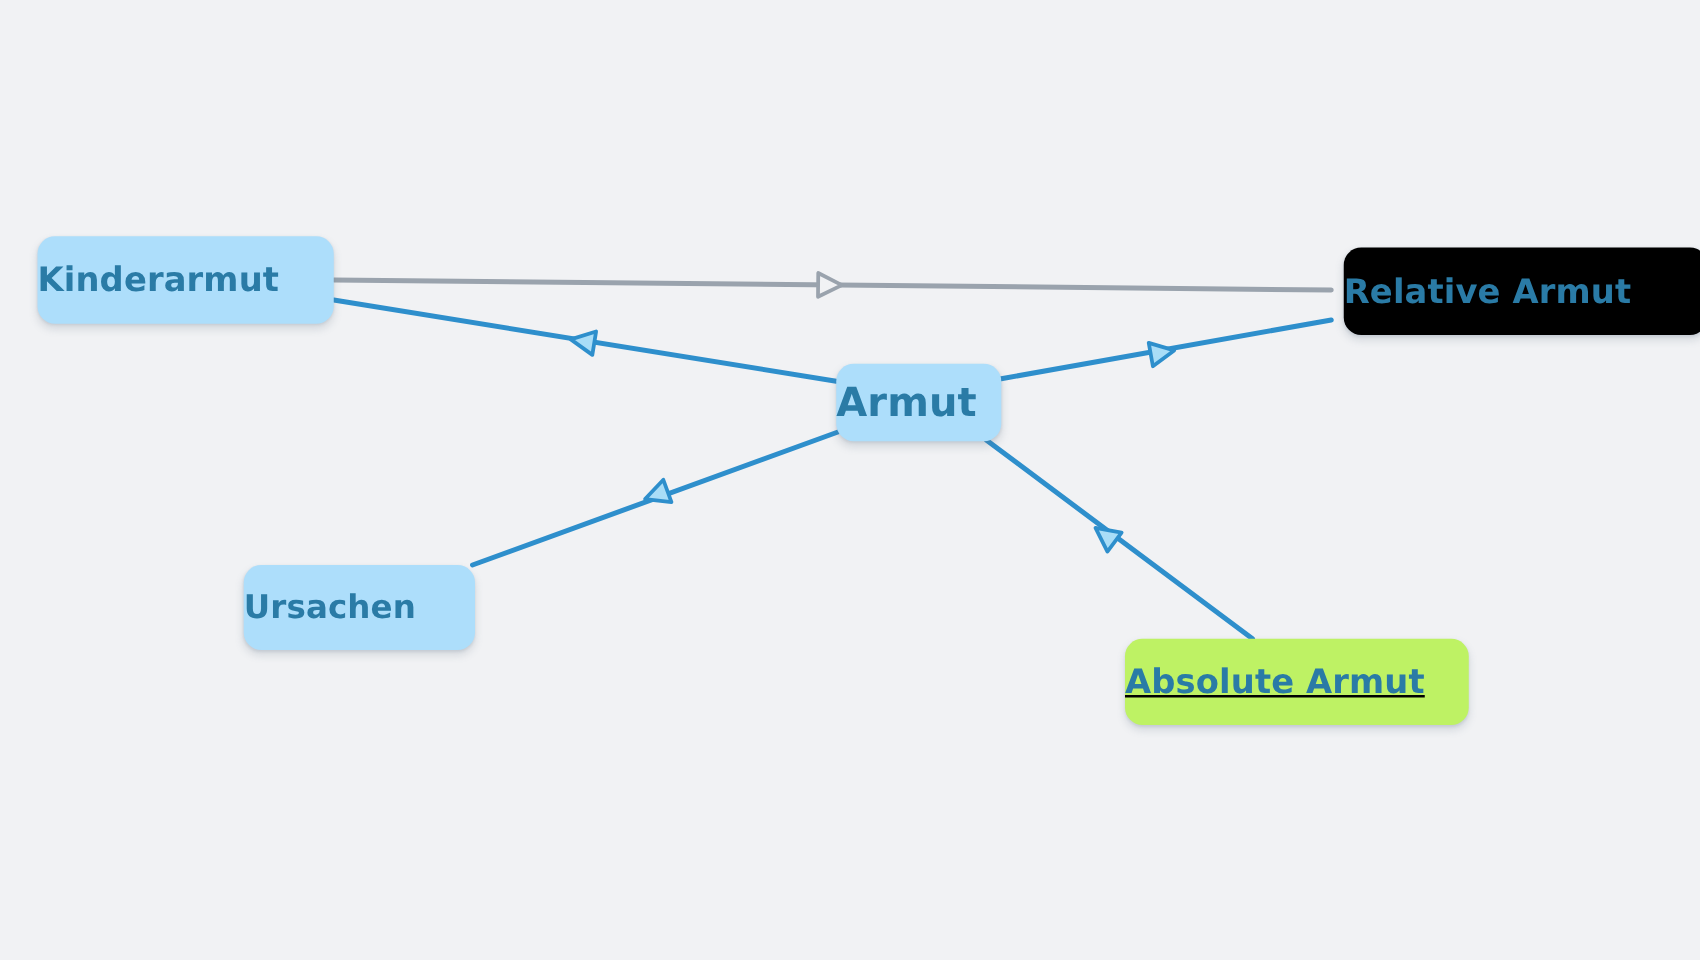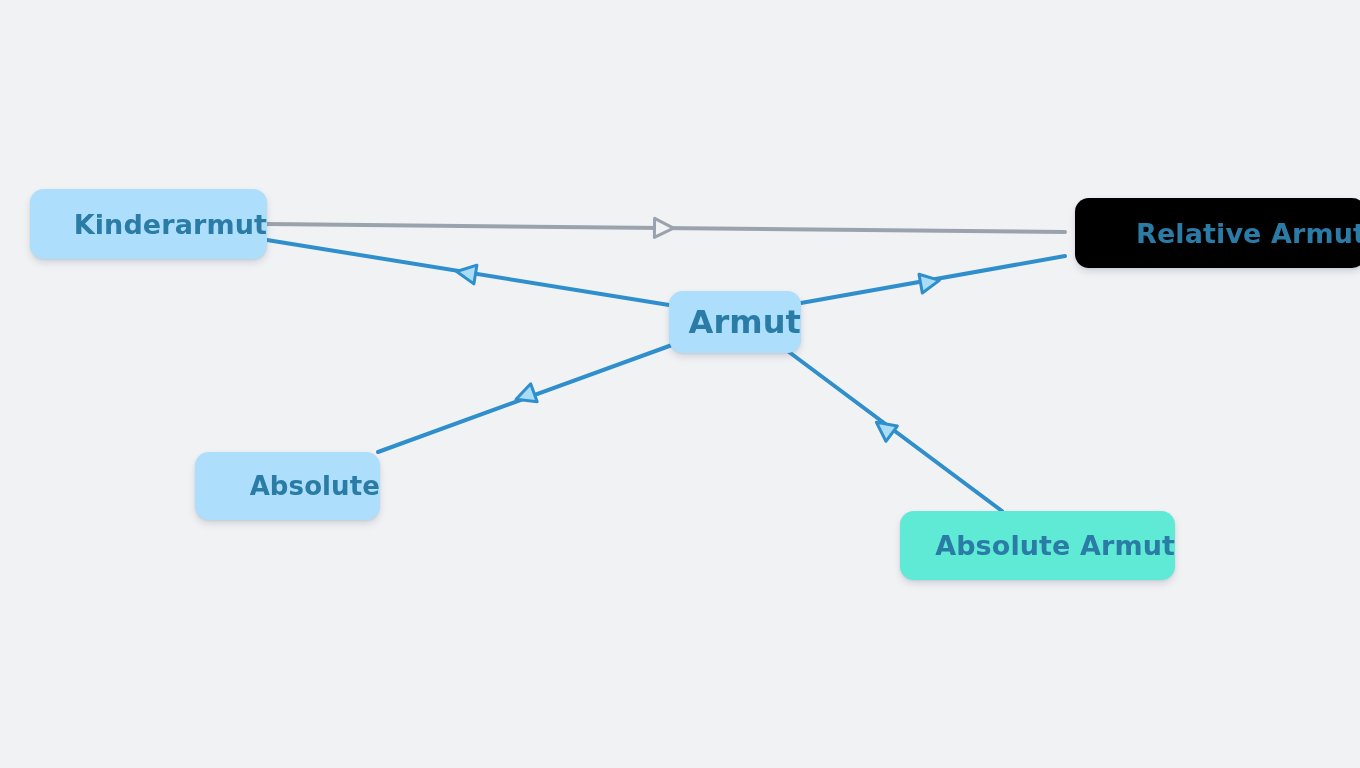--- a/index.html
+++ b/index.html
@@ -28,21 +28,21 @@
     top: 0;
     width: 1360px;
     height: 768px;
     pointer-events: none;
   }
   .node {
     position: absolute;
     box-sizing: border-box;
     display: flex;
     align-items: center;
-    justify-content: flex-end;
+    justify-content: flex-start;
     border-radius: 14px;
     background: #addefb;
     box-shadow: 0 4px 7px rgba(90, 110, 130, 0.20),
                 0 1px 2px rgba(90, 110, 130, 0.13);
     cursor: pointer;
   }
   .node-label {
     font-weight: 700;
     color: #2a7ba6;
     white-space: nowrap;
@@ -83,18 +83,18 @@
 <div class="node node-lg" style="left: 30px; top: 189px; width: 237px; height: 70px; background: rgb(173, 222, 251);">
       <span class="node-label" style="color: rgb(42, 123, 166);">Kinderarmut</span>
     </div>
     <div class="node node-lg" style="left: 1065px; top: 198px; width: 291px; height: 70px; background: #000000; margin-left: 10px;">
       <span class="node-label" style="color: rgb(42, 123, 166);">Relative Armut</span>
     </div>
     <div class="node node-sm" style="left: 669px; top: 291px; width: 132px; height: 62px; background: rgb(173, 222, 251);">
       <span class="node-label" style="color: rgb(42, 123, 166);">Armut</span>
     </div>
     <div class="node node-md" style="left: 195px; top: 452px; width: 185px; height: 68px; background: rgb(173, 222, 251);">
-      <span class="node-label" style="color: rgb(42, 123, 166);">Absolute</span>
+      <span class="node-label" style="color: rgb(42, 123, 166);">Ursachen</span>
     </div>
-    <div class="node node-lg" style="left: 900px; top: 511px; width: 275px; height: 69px; background: #5eead4;">
+    <div class="node node-lg" style="left: 900px; top: 511px; width: 275px; height: 69px; background: #bef264; text-decoration: underline;">
       <span class="node-label" style="color: rgb(42, 123, 166);">Absolute Armut</span>
     </div>
   </div>
 
 </body></html>

